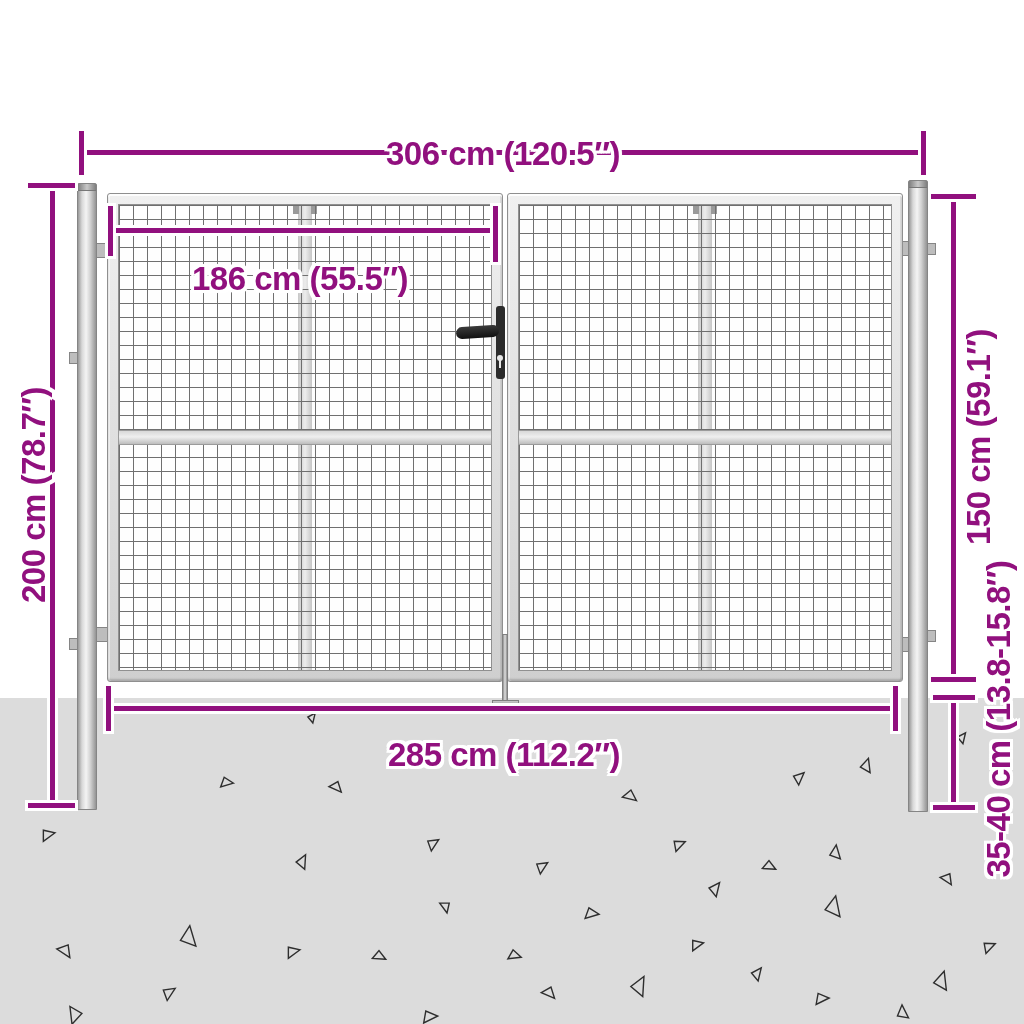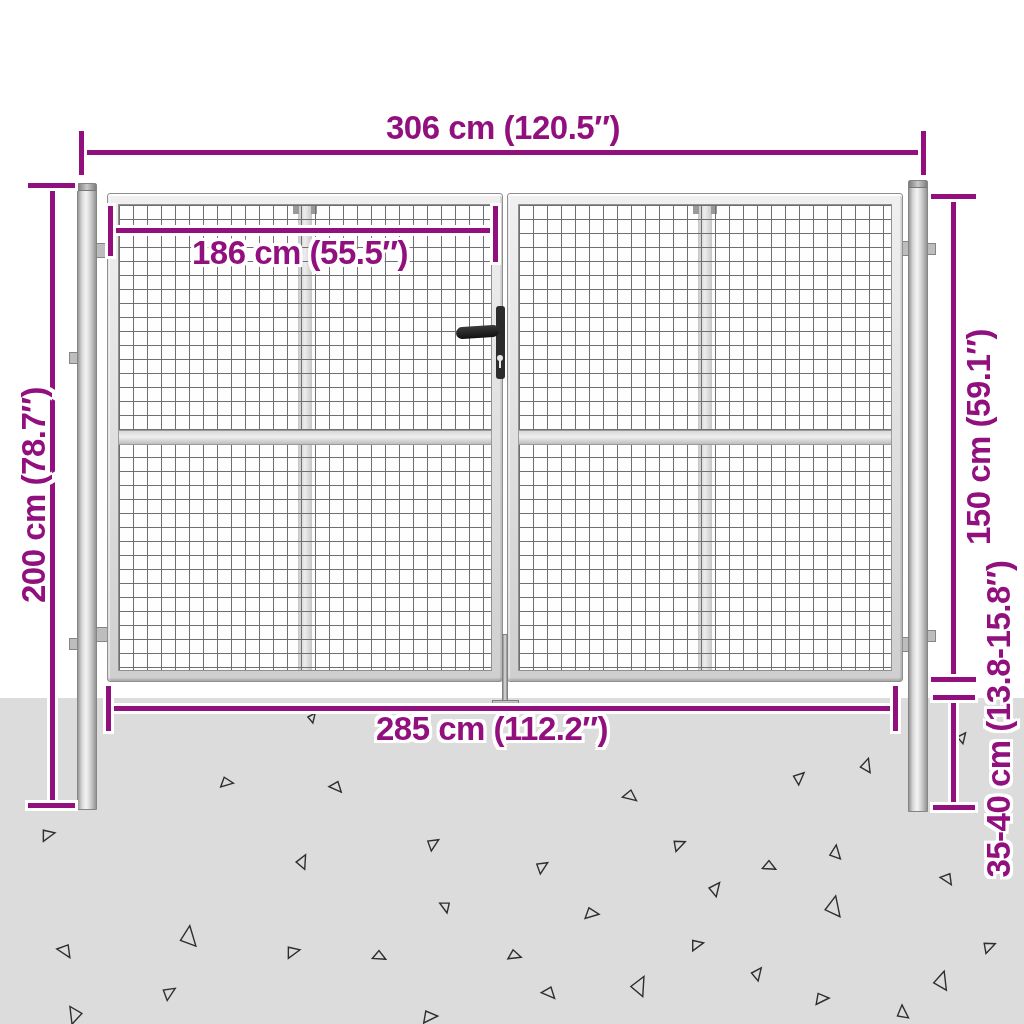--- a/index.html
+++ b/index.html
@@ -59,21 +59,21 @@
     background:linear-gradient(180deg,#c9c9c9,#9a9a9a);border:1px solid #7e7e7e;box-sizing:border-box;}
 
   
   .dim{position:absolute;background:#91107E;z-index:8;box-shadow:0 0 0 3px #ffffff;}
   .dim-label{
     position:absolute;z-index:9;color:#91107E;font-weight:bold;font-size:33px;line-height:1.1;
     letter-spacing:-0.5px;white-space:nowrap;
     text-shadow:-3px -3px 0 #fff,3px -3px 0 #fff,-3px 3px 0 #fff,3px 3px 0 #fff,
                 -3px 0 0 #fff,3px 0 0 #fff,0 -3px 0 #fff,0 3px 0 #fff,0 0 5px #fff;
   }
-  .h-center{transform:translateX(-50%);}
+  .h-center{transform:translateX(-50%);margin-top:26px;}
   .v-label{transform:translate(-50%,-50%) rotate(-90deg);}
 </style>
 </head>
 <body>
 
 <div id="canvas">
 
   <div class="ground"></div>
   <svg id="triangles">
       <polygon points="0,-4.95 4.5,4.05 -3.15,2.6999999999999997" transform="translate(312,717) rotate(40)" fill="none" stroke="#2e2e2e" stroke-width="1.4"></polygon>
@@ -178,15 +178,15 @@
   <div class="dim-label v-label" style="left:979px;top:437px;">150 cm (59.1″)</div>
 
   <div class="dim" style="left:951px;top:697px;width:5px;height:112px;"></div>
   <div class="dim" style="left:933px;top:695px;width:42px;height:5px;"></div>
   <div class="dim" style="left:933px;top:805px;width:42px;height:5px;"></div>
   <div class="dim-label v-label" style="left:999px;top:719px;">35-40 cm (13.8-15.8″)</div>
 
   <div class="dim" style="left:108px;top:706px;width:790px;height:5px;"></div>
   <div class="dim" style="left:106px;top:686px;width:5px;height:45px;"></div>
   <div class="dim" style="left:893px;top:686px;width:5px;height:45px;"></div>
-  <div class="dim-label h-center" style="left:492px;top:711px;">285 cm (112.2″)</div>
+  <div class="dim-label h-center" style="left:504px;top:711px;">285 cm (112.2″)</div>
 
 </div>
 
 </body></html>

